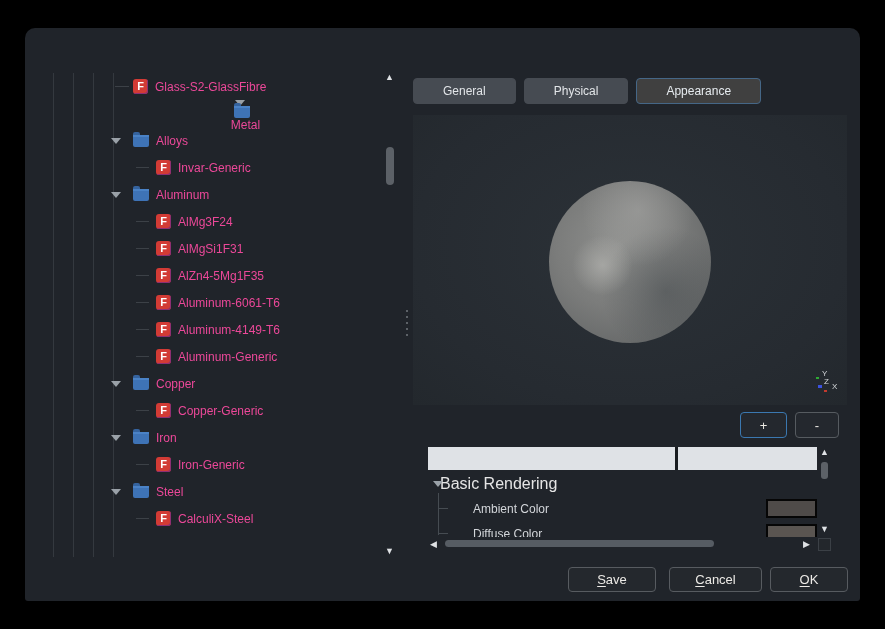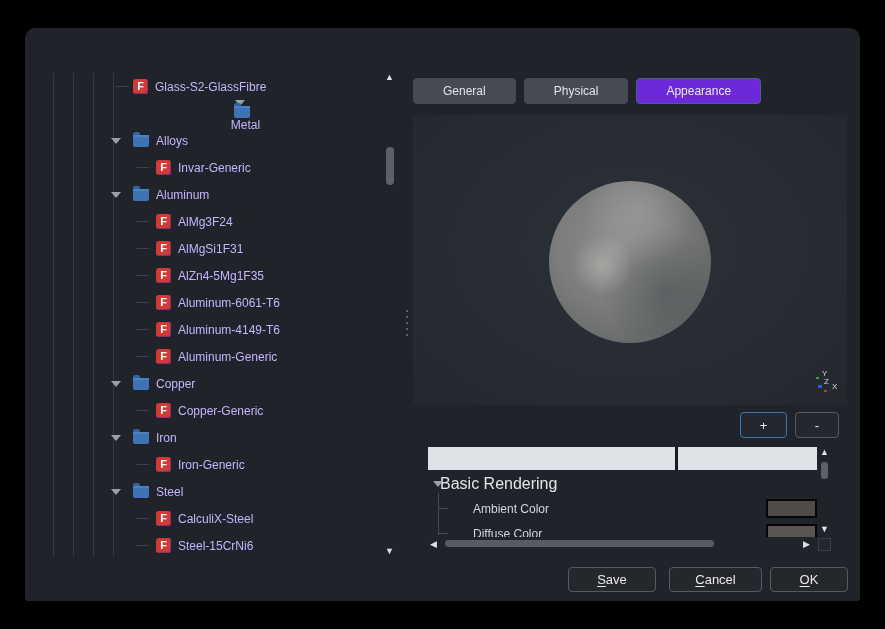--- a/index.html
+++ b/index.html
@@ -39,35 +39,35 @@
   .folder { width:16px; height:12px; background:#3e73b6; border-radius:1px 2px 2px 2px;
             position:relative; margin-right:7px; flex:none; }
   .folder::before { content:""; position:absolute; top:-3px; left:0; width:7px;
             height:3px; background:#35639e; border-radius:2px 2px 0 0; }
   .folder::after  { content:""; position:absolute; top:0; left:0; right:0; height:2px;
             background:#4a82c6; }
   .mat { width:15px; height:15px; background:#d23b35; border-radius:3px; color:#fff;
          font-size:11px; font-weight:bold; line-height:15px; text-align:center;
          margin-right:7px; flex:none; box-shadow:inset -1px -1px 0 #8d2f74; }
   .mat::before { content:"F"; }
-  .tlabel { color:#c4b5fd; font-size:12px; white-space:nowrap; }
+  .tlabel { color:#ec4899; font-size:12px; white-space:nowrap; }
 
   .scroll-arrow { position:absolute; color:#dfe2e5; font-size:9px; line-height:1; }
   .tree-thumb { position:absolute; left:361px; top:119px; width:8px; height:38px;
                 background:#5c6167; border-radius:4px; }
   .splitter { position:absolute; left:380px; top:282px; width:4px; height:36px;
               display:flex; flex-direction:column; gap:4px; align-items:center; }
   .splitter i { width:2px; height:2px; background:#70767d; border-radius:50%; }
 
   
   .tabs { position:absolute; left:388px; top:50px; display:flex; gap:8px; }
   .tab { height:26px; border-radius:4px; background:#464b52; color:#e2e5e8;
          font-size:12px; border:1px solid #464b52; display:flex; align-items:center;
          justify-content:center; padding:0 29px; cursor:default; }
-  .tab.active { background:#6d28d9; border:1px solid #456787; color:#e6ebef; }
+  .tab.active { background:#404040; border:1px solid #456787; color:#e6ebef; }
 
   
   .preview { position:absolute; left:388px; top:87px; width:434px; height:290px;
              background:radial-gradient(ellipse at 50% 45%, #2b3137 0%, #262b31 70%, #23282d 100%); }
   .sphere { position:absolute; left:136px; top:66px; width:162px; height:162px;
             border-radius:50%;
             background:
               radial-gradient(circle at 33% 52%, rgba(190,190,186,.55) 0%, rgba(190,190,186,0) 22%),
               radial-gradient(circle at 55% 18%, rgba(170,170,168,.5) 0%, rgba(170,170,168,0) 35%),
               radial-gradient(circle at 72% 68%, rgba(60,66,70,.45) 0%, rgba(60,66,70,0) 40%),
@@ -235,25 +235,20 @@
               <span class="tri"></span>
             </span>
             <span class="folder"></span>
             <span class="tlabel">Steel</span>
           </div>
           <div class="trow d4 leaf">
             <span class="slot"></span>
             <span class="mat"></span>
             <span class="tlabel">CalculiX-Steel</span>
           </div>
-          <div class="trow d4 leaf">
-            <span class="slot"></span>
-            <span class="mat"></span>
-            <span class="tlabel">Steel-15CrNi6</span>
-          </div>
         </div>
     </div>
 
     <span class="scroll-arrow" style="left:360px; top:45px">▲</span>
     <div class="tree-thumb"></div>
     <span class="scroll-arrow" style="left:360px; top:519px">▼</span>
 
     <div class="splitter">
       <i></i>
         <i></i>

